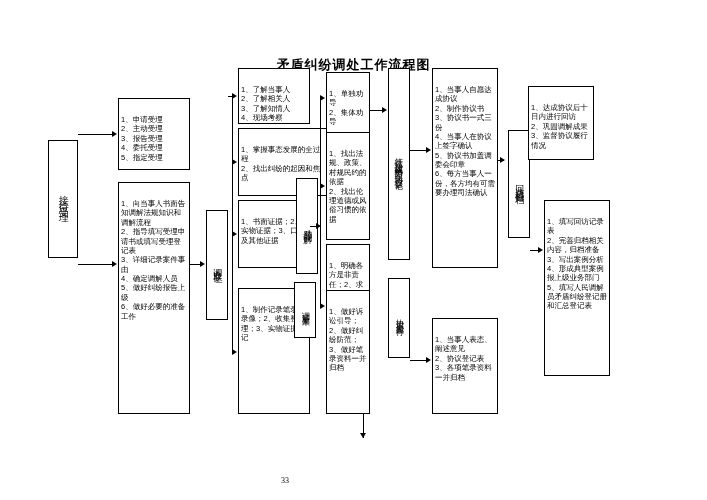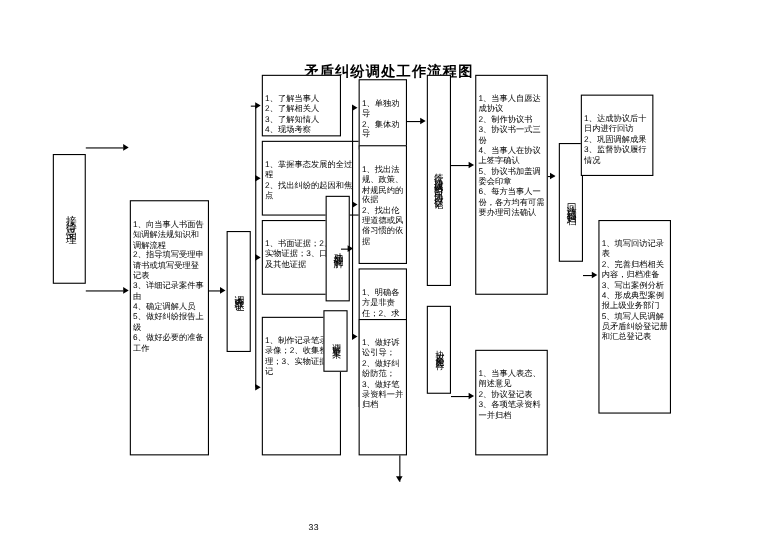--- a/index.html
+++ b/index.html
@@ -82,34 +82,41 @@
     border-right: 3px solid transparent;
     border-top: 5px solid #000;
   }
   .pagenum {
     position: absolute;
     left: 0;
     top: 476px;
     width: 570px;
     text-align: center;
     font-size: 8px;
-    font-family: Liberation Mono, monospace;
+    font-family: Liberation Serif, serif;
   }
 </style>
 </head>
 <body>
 
 <div id="page">
 
   <div class="title">矛盾纠纷调处工作流程图</div>
 
   <div class="box vbox big" style="left:48px; top:140px; width:30px; height:118px;">
     <span class="txt">接待受理</span>
   </div>
 
+  <div class="box" style="left:118px; top:98px; width:72px; height:72px;">
+    <span class="txt">1、申请受理
+2、主动受理
+3、报告受理
+4、委托受理
+5、指定受理</span>
+  </div>
 
   <div class="box" style="left:118px; top:182px; width:72px; height:232px;">
     <span class="txt">1、向当事人书面告知调解法规知识和调解流程
 2、指导填写受理申请书或填写受理登记表
 3、详细记录案件事由
 4、确定调解人员
 5、做好纠纷报告上级
 6、做好必要的准备工作</span>
   </div>
 

